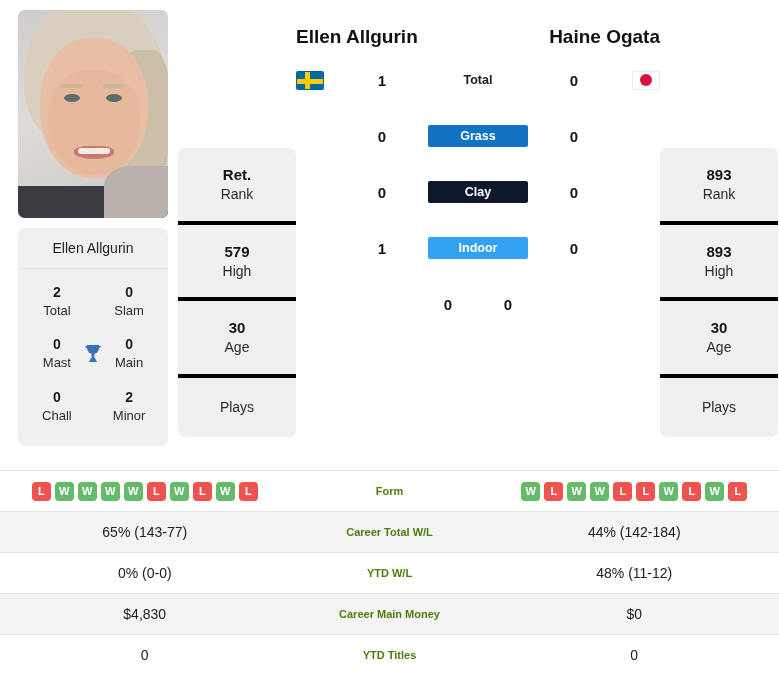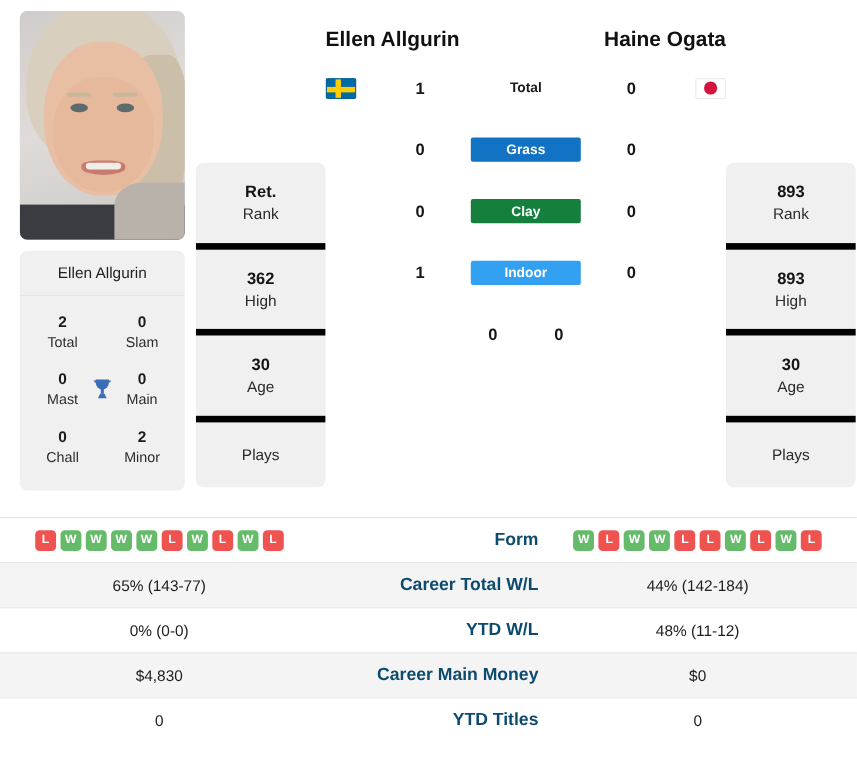--- a/index.html
+++ b/index.html
@@ -85,21 +85,21 @@
   .tr-num { font-size:14px; font-weight:bold; color:#1b1b1b; line-height:1.35; }
   .tr-lbl { font-size:13px; color:#2b2b2b; line-height:1.35; }
   .trophy-icon { width:30px; display:flex; justify-content:center; }
 
   
   .rank-col { width: 118px; flex: 0 0 118px; margin-top: 138px; }
   .rank-card { background:#f0f0f0; border-radius:7px; overflow:hidden; }
   .rank-cell {
     text-align:center;
     padding: 16px 4px 16px 4px;
-    border-bottom: 6px solid #000000;
+    border-bottom: 4px solid #000000;
   }
   .rank-cell:last-child { border-bottom:none; }
   .rank-cell.plays { padding: 20px 4px 20px 4px; }
   .rank-num { font-size:15px; font-weight:bold; color:#141414; line-height:1.4; }
   .rank-lbl { font-size:14px; color:#2b2b2b; line-height:1.4; }
 
   
   .center-col { flex:1; display:flex; flex-direction:column; align-items:center; }
   .names-row { display:flex; width:100%; justify-content:space-between; padding: 16px 0 0 0; }
   .pname { font-size:19px; font-weight:bold; color:#111; white-space:nowrap; }
@@ -130,21 +130,21 @@
   
   .stats-table { width: 779px; }
   .strow {
     display:flex; align-items:center;
     height: 41px;
     border-top: 1px solid #e6e6e6;
   }
   .strow.alt { background:#f4f4f4; }
   .strow.plain { background:#ffffff; }
   .st-side { flex:1; display:flex; align-items:center; justify-content:center; gap:4px; padding:0 22px; }
-  .st-mid { width: 200px; text-align:right; font-size:16px; font-weight:bold; color:#0c4a6e; }
+  .st-mid { width: 200px; text-align:center; font-size:11px; font-weight:bold; color:#4d7c0f; }
   .st-val { font-size:14px; color:#202020; }
   .wl {
     width: 19px; height: 19px; line-height:19px;
     border-radius:4px; text-align:center;
     font-size:11px; font-weight:bold; color:#ffffff;
   }
   .wl.W { background:#66bb6a; }
   .wl.L { background:#ef5350; }
 </style>
 </head>
@@ -213,21 +213,21 @@
     </div>
   </div>
 
   <div class="rank-col" style="margin-left:10px;">
     <div class="rank-card">
       <div class="rank-cell">
         <div class="rank-num">Ret.</div>
         <div class="rank-lbl">Rank</div>
       </div>
       <div class="rank-cell">
-        <div class="rank-num">362</div>
+        <div class="rank-num">579</div>
         <div class="rank-lbl">High</div>
       </div>
       <div class="rank-cell">
         <div class="rank-num">30</div>
         <div class="rank-lbl">Age</div>
       </div>
       <div class="rank-cell plays">
         <div class="rank-lbl">Plays</div>
       </div>
     </div>
@@ -257,21 +257,21 @@
         <div class="h2h-row">
           <div class="h2h-score">0</div>
           <div class="h2h-mid">
             <div class="surf-badge" style="background: rgb(18, 115, 196);">Grass</div>
           </div>
           <div class="h2h-score">0</div>
         </div>
         <div class="h2h-row">
           <div class="h2h-score">0</div>
           <div class="h2h-mid">
-            <div class="surf-badge" style="background: #15803d;">Clay</div>
+            <div class="surf-badge" style="background: #0f172a;">Clay</div>
           </div>
           <div class="h2h-score">0</div>
         </div>
         <div class="h2h-row">
           <div class="h2h-score">1</div>
           <div class="h2h-mid">
             <div class="surf-badge" style="background: rgb(50, 161, 242); text-align: center;">Indoor</div>
           </div>
           <div class="h2h-score">0</div>
         </div>

